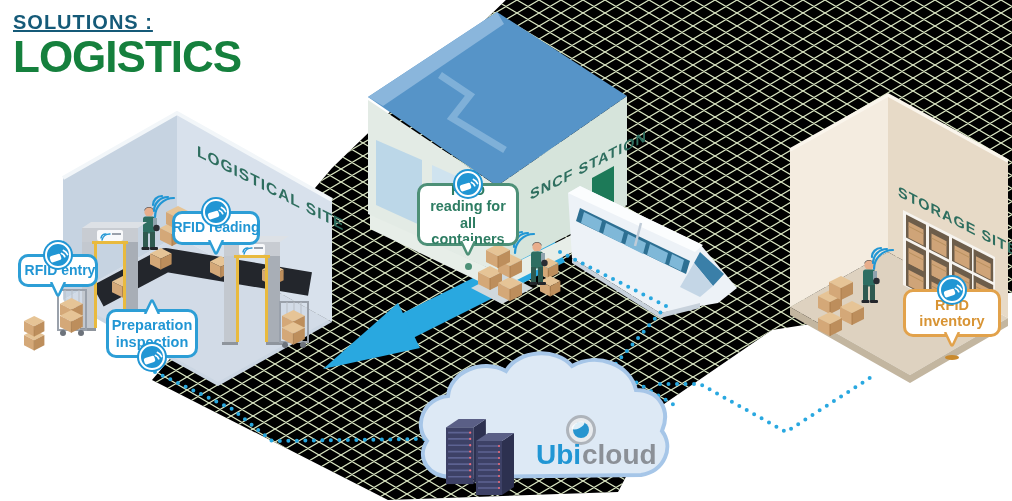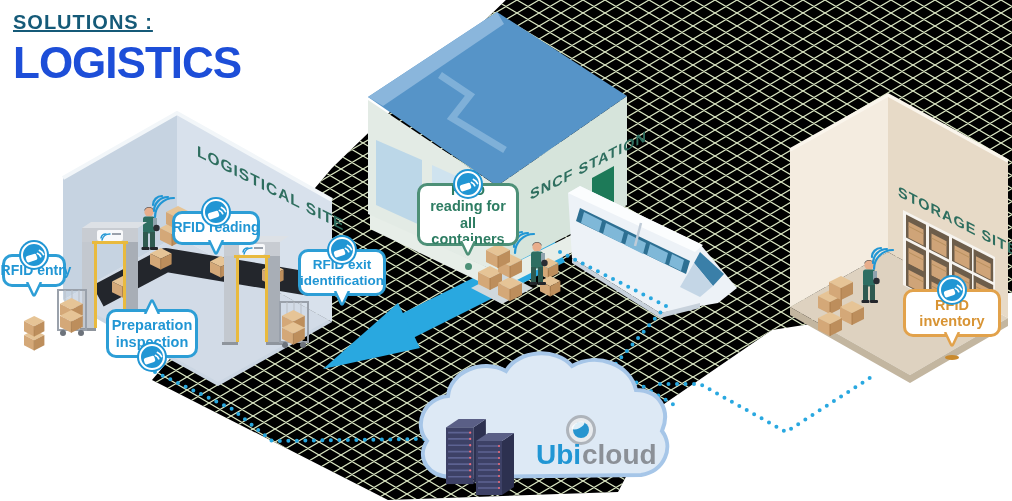--- a/index.html
+++ b/index.html
@@ -3,21 +3,21 @@
 <meta charset="utf-8">
 <style>
   html,body{margin:0;padding:0;background:#fff;}
   .stage{position:relative;width:1012px;height:501px;background:#ffffff;overflow:hidden;
          font-family:"Liberation Sans",sans-serif;}
   .scene{position:absolute;left:0;top:0;width:1012px;height:501px;}
 
   
   .title{position:absolute;left:13px;top:12px;line-height:1;}
   .title .eyebrow{font-size:20px;font-weight:bold;color:#155a78;letter-spacing:1px;text-decoration:underline;}
-  .title .main{font-size:44px;font-weight:bold;color:#1d4ed8;letter-spacing:-1px;margin-top:9px;}
+  .title .main{font-size:44px;font-weight:bold;color:#15803d;letter-spacing:-1px;margin-top:3px;}
 
   
   .callout{position:absolute;background:#fff;border:3px solid #2d9ed6;border-radius:10px;
            color:#2196d4;font-weight:bold;text-align:center;display:flex;align-items:center;
            justify-content:center;line-height:1.12;box-sizing:border-box;padding:4px 6px;}
   .callout.green{border-color:#4d9077;color:#2e7d63;}
   .callout.orange{border-color:#e2a24b;color:#d89434;}
   .rfid-icon{position:absolute;left:calc(50% - 13px);width:22px;height:22px;border-radius:50%;
              background:#2196d4;border:2px solid #fff;box-shadow:0 0 0 2px #2196d4;z-index:3;}
   .rfid-icon.top{top:-15px;} .rfid-icon.bottom{bottom:-15px;}
@@ -229,21 +229,21 @@
       <text x="582" y="464" font-size="28" font-weight="bold" fill="#8b9097">cloud</text>
     </g>
   </g>
 </svg>
 
 <div class="title">
   <div class="eyebrow">SOLUTIONS :</div>
   <div class="main">LOGISTICS</div>
 </div>
 
-<div class="callout" style="left:2px;top:254px;width:64px;height:33px;font-size:14px;white-space:nowrap;padding-left:10px;">
+<div class="callout" style="left:18px;top:254px;width:80px;height:33px;font-size:14px;white-space:nowrap;padding-left:10px;">
   <span class="rfid-icon top">
     <svg viewBox="0 0 22 22" width="22" height="22">
           <rect x="3" y="11" width="11" height="6.5" rx="2" fill="#fff" transform="rotate(-18 8 14)"></rect>
           <path d="M14.5,9.5 a5,5 0 0 1 3.2,3.2 M16.5,6.5 a8,8 0 0 1 4,4" stroke="#fff" stroke-width="1.8" fill="none" stroke-linecap="round"></path>
         </svg>
   </span>
   <svg class="tail bottom" width="22" height="18" viewBox="0 0 22 18">
         <path d="M4,0 L9.7,12 Q11,15 12.3,12 L18,0" fill="#fff" stroke="#2d9ed6" stroke-width="2.5"></path>
       </svg>
   <span>RFID entry</span>
@@ -268,32 +268,20 @@
           <rect x="3" y="11" width="11" height="6.5" rx="2" fill="#fff" transform="rotate(-18 8 14)"></rect>
           <path d="M14.5,9.5 a5,5 0 0 1 3.2,3.2 M16.5,6.5 a8,8 0 0 1 4,4" stroke="#fff" stroke-width="1.8" fill="none" stroke-linecap="round"></path>
         </svg>
   </span>
   <svg class="tail bottom" width="22" height="18" viewBox="0 0 22 18">
         <path d="M4,0 L9.7,12 Q11,15 12.3,12 L18,0" fill="#fff" stroke="#2d9ed6" stroke-width="2.5"></path>
       </svg>
   <span>RFID reading</span>
 </div>
 
-<div class="callout" style="left:298px;top:249px;width:88px;height:47px;font-size:13.5px;">
-  <span class="rfid-icon top">
-    <svg viewBox="0 0 22 22" width="22" height="22">
-          <rect x="3" y="11" width="11" height="6.5" rx="2" fill="#fff" transform="rotate(-18 8 14)"></rect>
-          <path d="M14.5,9.5 a5,5 0 0 1 3.2,3.2 M16.5,6.5 a8,8 0 0 1 4,4" stroke="#fff" stroke-width="1.8" fill="none" stroke-linecap="round"></path>
-        </svg>
-  </span>
-  <svg class="tail bottom" width="22" height="18" viewBox="0 0 22 18">
-        <path d="M4,0 L9.7,12 Q11,15 12.3,12 L18,0" fill="#fff" stroke="#2d9ed6" stroke-width="2.5"></path>
-      </svg>
-  <span>RFID exit identification</span>
-</div>
 
 <div class="callout green" style="left:417px;top:183px;width:102px;height:63px;font-size:14.5px;">
   <span class="rfid-icon top">
     <svg viewBox="0 0 22 22" width="22" height="22">
           <rect x="3" y="11" width="11" height="6.5" rx="2" fill="#fff" transform="rotate(-18 8 14)"></rect>
           <path d="M14.5,9.5 a5,5 0 0 1 3.2,3.2 M16.5,6.5 a8,8 0 0 1 4,4" stroke="#fff" stroke-width="1.8" fill="none" stroke-linecap="round"></path>
         </svg>
   </span>
   <svg class="tail bottom" width="22" height="18" viewBox="0 0 22 18">
         <path d="M4,0 L9.7,12 Q11,15 12.3,12 L18,0" fill="#fff" stroke="#4d9077" stroke-width="2.5"></path>

